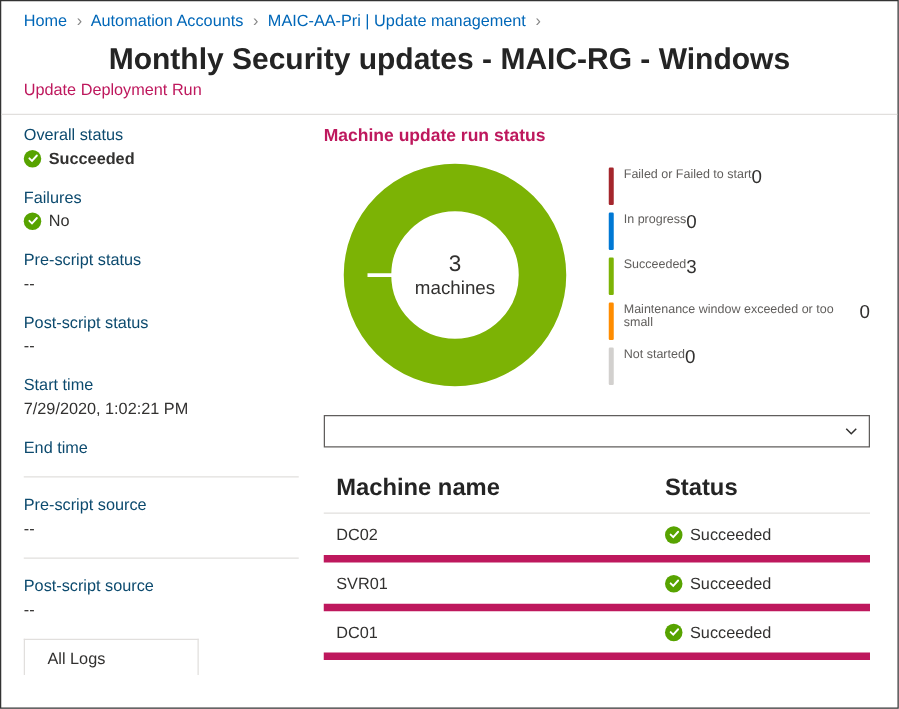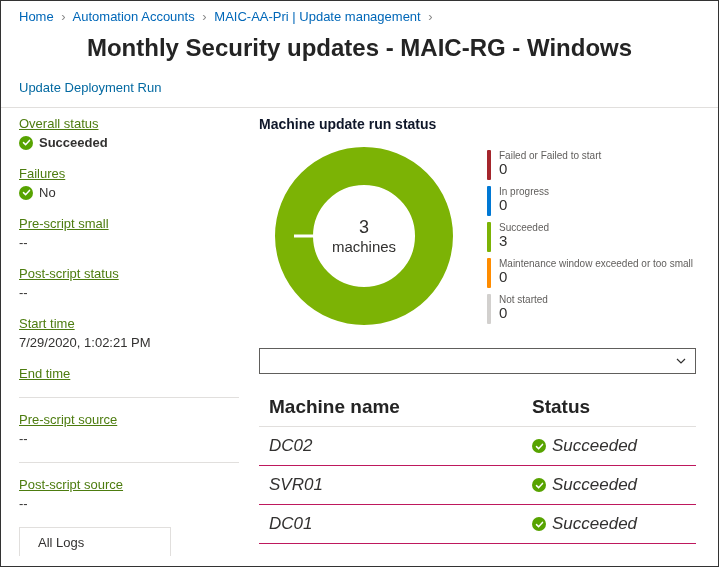--- a/index.html
+++ b/index.html
@@ -16,74 +16,74 @@
   .breadcrumb {
     padding: 8px 8px 4px 18px;
     font-size: 13px;
   }
   .breadcrumb a { color: #0067b8; text-decoration: none; cursor: pointer; }
   .breadcrumb .sep { color: #888; margin: 0 4px; }
   .header {
     padding: 6px 18px 10px 18px;
   }
   .header h1 { font-size: 24px; font-weight: 600; color: #242424; letter-spacing: 0px; text-align: center; }
-  .header .sub { color: #0369a1; font-size: 13px; margin-top: 18px; }
+  .header .sub { color: #be185d; font-size: 13px; margin-top: 2px; }
   .divider { border: none; border-top: 1px solid #e1dfdd; margin: 2px 0 8px 0; }
   .main { display: flex; padding: 0 0 0 18px; height: calc(100% - 96px); overflow: hidden; }
   .left-col { width: 240px; flex-shrink: 0; }
   .right-col { flex: 1; padding-right: 22px; display: flex; flex-direction: column; }
   .field { margin-bottom: 16px; }
-  .field-label { font-size: 13px; color: #4d7c0f; margin-bottom: 4px; text-decoration: underline; }
+  .field-label { font-size: 13px; color: #0c4a6e; margin-bottom: 4px; }
   .field-value { font-size: 13px; color: #323130; }
   .field-value.bold { font-weight: 600; }
   .status-line { display: flex; align-items: center; gap: 6px; }
   .check-icon {
     width: 14px; height: 14px; border-radius: 50%; background: #57a300;
     display: inline-flex; align-items: center; justify-content: center;
     flex-shrink: 0;
   }
   .check-icon svg { width: 9px; height: 9px; }
   .left-divider { border: none; border-top: 1px solid #e1dfdd; margin: 4px 20px 14px 0; }
-  .section-title { font-weight: 600; font-size: 14px; color: #0f172a; margin-bottom: 14px; }
+  .section-title { font-weight: 600; font-size: 14px; color: #be185d; margin-bottom: 14px; }
   .donut-row { display: flex; gap: 18px; }
   .donut-wrap { width: 210px; display:flex; justify-content:center; }
   .donut { position: relative; width: 180px; height: 180px; }
   .donut svg { width: 180px; height: 180px; transform: rotate(-90deg); }
   .donut-center {
     position: absolute; inset: 0; display: flex; flex-direction: column;
     align-items: center; justify-content: center;
   }
   .donut-center .num { font-size: 18px; color: #323130; }
   .donut-center .lab { font-size: 15px; color: #323130; }
   .legend { flex: 1; display: flex; flex-direction: column; gap: 6px; padding-top: 4px; }
   .legend-item { display: flex; gap: 8px; }
   .legend-bar { width: 4px; height: 30px; border-radius: 1px; flex-shrink: 0; }
-  .legend-text { display: flex; flex-direction: column; line-height: 1.1; }
+  .legend-text { display: flex; line-height: 1.1; justify-content: flex-end; }
   .legend-label { font-size: 10px; color: #605e5c; }
   .legend-value { font-size: 15px; color: #323130; }
   .dropdown {
     margin-top: 22px;
     border: 1px solid #605e5c;
     height: 26px;
     display: flex; align-items: center; justify-content: flex-end;
     padding: 0 8px;
     cursor: pointer;
     background: #fff;
   }
   .table { margin-top: 14px; width: 100%; }
   .thead { display: flex; border-bottom: 1px solid #e1dfdd; padding: 8px 4px; font-weight: 600; font-size: 19px; color: #242424; }
   .col-name { flex: 1; padding-left: 6px; }
   .col-status { width: 160px; }
-  .trow { display: flex; padding: 9px 4px; border-bottom: 1px solid #be185d; font-size: 17px; font-style: italic; }
+  .trow { display: flex; padding: 9px 4px; border-bottom: 6px solid #be185d; font-size: 13px; }
   .trow .col-status { display: flex; align-items: center; gap: 6px; }
   .logs-tab {
     margin-top: 12px;
     border: 1px solid #e1dfdd;
     border-bottom: none;
-    width: 152px;
+    width: 140px;
     height: 29px;
     display: flex; align-items: center; padding-left: 18px;
     font-size: 13px; color: #323130;
     cursor: pointer;
   }
 </style>
 </head>
 <body>
 
 <div class="breadcrumb">
@@ -123,21 +123,21 @@
         <span class="check-icon">
           <svg viewBox="0 0 12 12">
               <path d="M2 6.2 L4.8 9 L10 3.2" stroke="#fff" stroke-width="2" fill="none" stroke-linecap="round"></path>
             </svg>
         </span>
         <span class="field-value">No</span>
       </div>
     </div>
 
     <div class="field">
-      <div class="field-label">Pre-script small</div>
+      <div class="field-label">Pre-script status</div>
       <div class="field-value">--</div>
     </div>
 
     <div class="field">
       <div class="field-label">Post-script status</div>
       <div class="field-value">--</div>
     </div>
 
     <div class="field">
       <div class="field-label">Start time</div>

